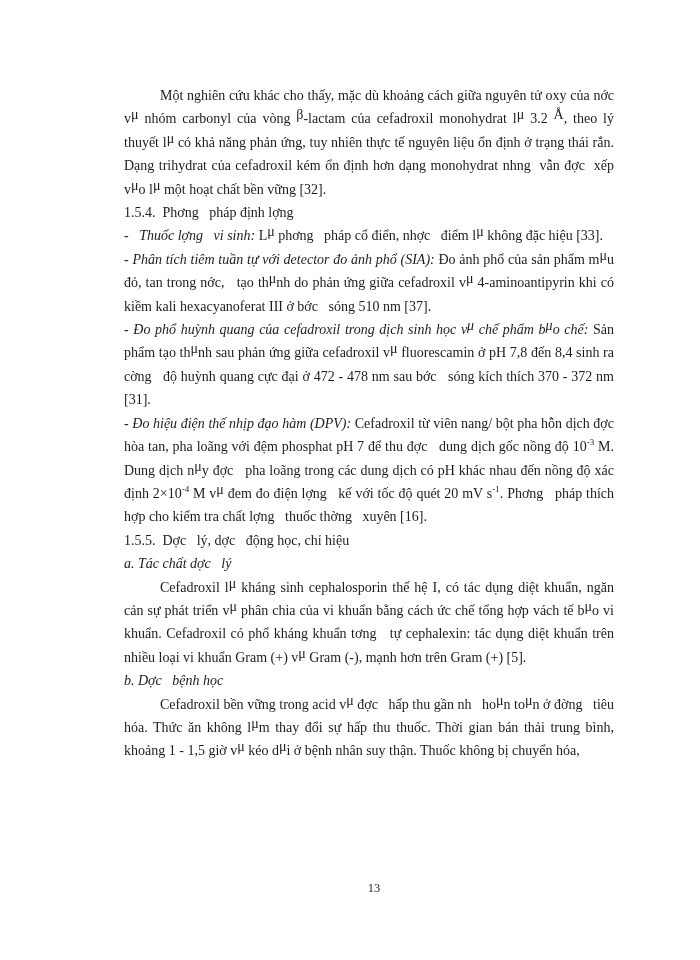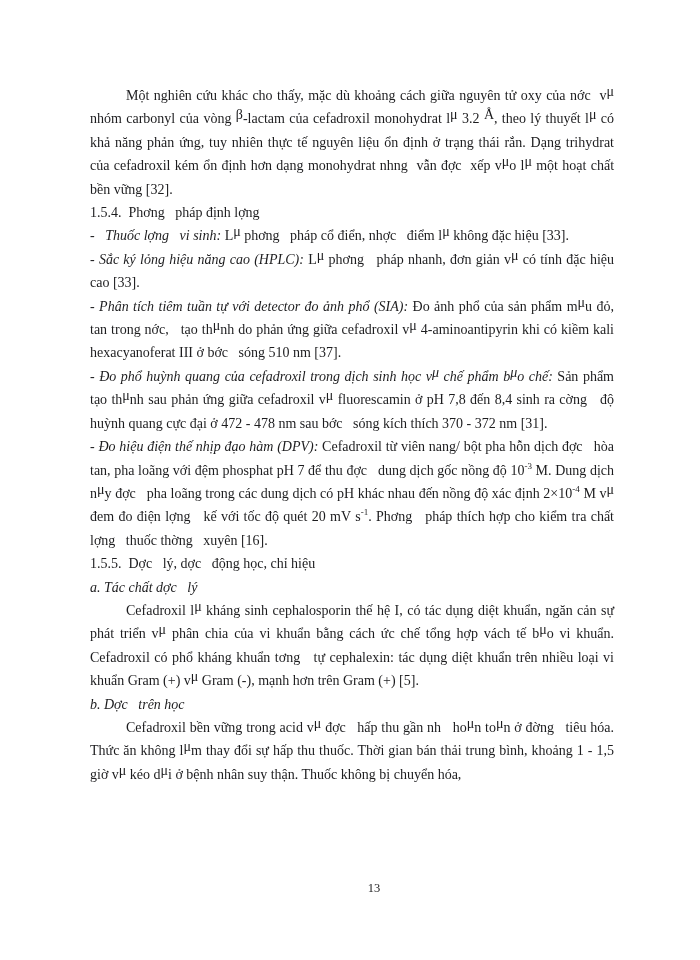--- a/index.html
+++ b/index.html
@@ -12,21 +12,21 @@
     color: #1c1c1e;
   }
   .doc-body {
     position: absolute;
     left: 90px; top: 84px;
     width: 524px;
     font-size: 14px;
     line-height: 23.4px;
     text-align: justify;
   }
-  .blk { white-space: pre-wrap; }
+  .blk { white-space: pre-wrap; margin-left: 34px; }
   .blk.ind { text-indent: 36px; }
   .run-b  { font-weight: normal; }
   .run-i  { font-style: italic; }
   
   .hi { vertical-align: 0.3em; line-height: 0; }
   sup { font-size: 9px; vertical-align: 6px; line-height: 0; }
   .page-number {
     position: absolute;
     top: 881px; left: 24px; width: 700px;
     text-align: center;
@@ -34,24 +34,23 @@
     color: #1c1c1e;
   }
 </style>
 </head>
 <body>
 
 <div class="doc-body" id="doc-body">
     <div class="blk ind"><span class="">Một nghiên cứu khác cho thấy, mặc dù khoảng cách giữa nguyên tử oxy của nớc  v<span class="hi">μ</span> nhóm carbonyl của vòng <span class="hi">β</span>-lactam của cefadroxil monohydrat l<span class="hi">μ</span> 3.2 <span class="hi">Å</span>, theo lý thuyết l<span class="hi">μ</span> có khả năng phản ứng, tuy nhiên thực tế nguyên liệu ổn định ở trạng thái rắn. Dạng trihydrat của cefadroxil kém ổn định hơn dạng monohydrat nhng  vẫn đợc  xếp v<span class="hi">μ</span>o l<span class="hi">μ</span> một hoạt chất bền vững [32].</span></div>
     <div class="blk"><span class="run-b ">1.5.4.  Phơng   pháp định lợng</span></div>
     <div class="blk"><span class="run-b run-i">-   Thuốc lợng   vi sinh: </span><span class="">L<span class="hi">μ</span> phơng   pháp cổ điển, nhợc   điểm l<span class="hi">μ</span> không đặc hiệu [33].</span></div>
-    <div class="blk"><span class="run-b run-i">- Sắc ký lỏng hiệu năng cao (HPLC): </span><span class="">L<span class="hi">μ</span> phơng   pháp nhanh, đơn giản v<span class="hi">μ</span> có tính đặc hiệu cao [33].</span></div>
     <div class="blk"><span class="run-b run-i">- Phân tích tiêm tuần tự với detector đo ảnh phổ (SIA): </span><span class="">Đo ảnh phổ của sản phẩm m<span class="hi">μ</span>u đỏ, tan trong nớc,   tạo th<span class="hi">μ</span>nh do phản ứng giữa cefadroxil v<span class="hi">μ</span> 4-aminoantipyrin khi có kiềm kali hexacyanoferat III ở bớc   sóng 510 nm [37].</span></div>
     <div class="blk"><span class="run-b run-i">- Đo phổ huỳnh quang của cefadroxil trong dịch sinh học v<span class="hi">μ</span> chế phẩm b<span class="hi">μ</span>o chế: </span><span class="">Sản phẩm tạo th<span class="hi">μ</span>nh sau phản ứng giữa cefadroxil v<span class="hi">μ</span> fluorescamin ở pH 7,8 đến 8,4 sinh ra cờng   độ huỳnh quang cực đại ở 472 - 478 nm sau bớc   sóng kích thích 370 - 372 nm [31].</span></div>
     <div class="blk"><span class="run-b run-i">- Đo hiệu điện thế nhịp đạo hàm (DPV): </span><span class="">Cefadroxil từ viên nang/ bột pha hỗn dịch đợc   hòa tan, pha loãng với đệm phosphat pH 7 để thu đợc   dung dịch gốc nồng độ 10<sup>-3</sup> M. Dung dịch n<span class="hi">μ</span>y đợc   pha loãng trong các dung dịch có pH khác nhau đến nồng độ xác định 2×10<sup>-4</sup> M v<span class="hi">μ</span> đem đo điện lợng   kế với tốc độ quét 20 mV s<sup>-1</sup>. Phơng   pháp thích hợp cho kiểm tra chất lợng   thuốc thờng   xuyên [16].</span></div>
     <div class="blk"><span class="run-b ">1.5.5.  Dợc   lý, dợc   động học, chỉ hiệu</span></div>
     <div class="blk"><span class="run-b run-i">a. Tác chất dợc   lý</span></div>
     <div class="blk ind"><span class="">Cefadroxil l<span class="hi">μ</span> kháng sinh cephalosporin thế hệ I, có tác dụng diệt khuẩn, ngăn cản sự phát triển v<span class="hi">μ</span> phân chia của vi khuẩn bằng cách ức chế tổng hợp vách tế b<span class="hi">μ</span>o vi khuẩn. Cefadroxil có phổ kháng khuẩn tơng   tự cephalexin: tác dụng diệt khuẩn trên nhiều loại vi khuẩn Gram (+) v<span class="hi">μ</span> Gram (-), mạnh hơn trên Gram (+) [5].</span></div>
-    <div class="blk"><span class="run-b run-i">b. Dợc   trên học</span></div>
+    <div class="blk"><span class="run-b run-i">b. Dợc   bệnh học</span></div>
     <div class="blk ind"><span class="">Cefadroxil bền vững trong acid v<span class="hi">μ</span> đợc   hấp thu gần nh   ho<span class="hi">μ</span>n to<span class="hi">μ</span>n ở đờng   tiêu hóa. Thức ăn không l<span class="hi">μ</span>m thay đổi sự hấp thu thuốc. Thời gian bán thải trung bình, khoảng 1 - 1,5 giờ v<span class="hi">μ</span> kéo d<span class="hi">μ</span>i ở bệnh nhân suy thận. Thuốc không bị chuyển hóa,</span></div>
   </div>
 
 <div class="page-number">13</div>
 
 </body></html>

